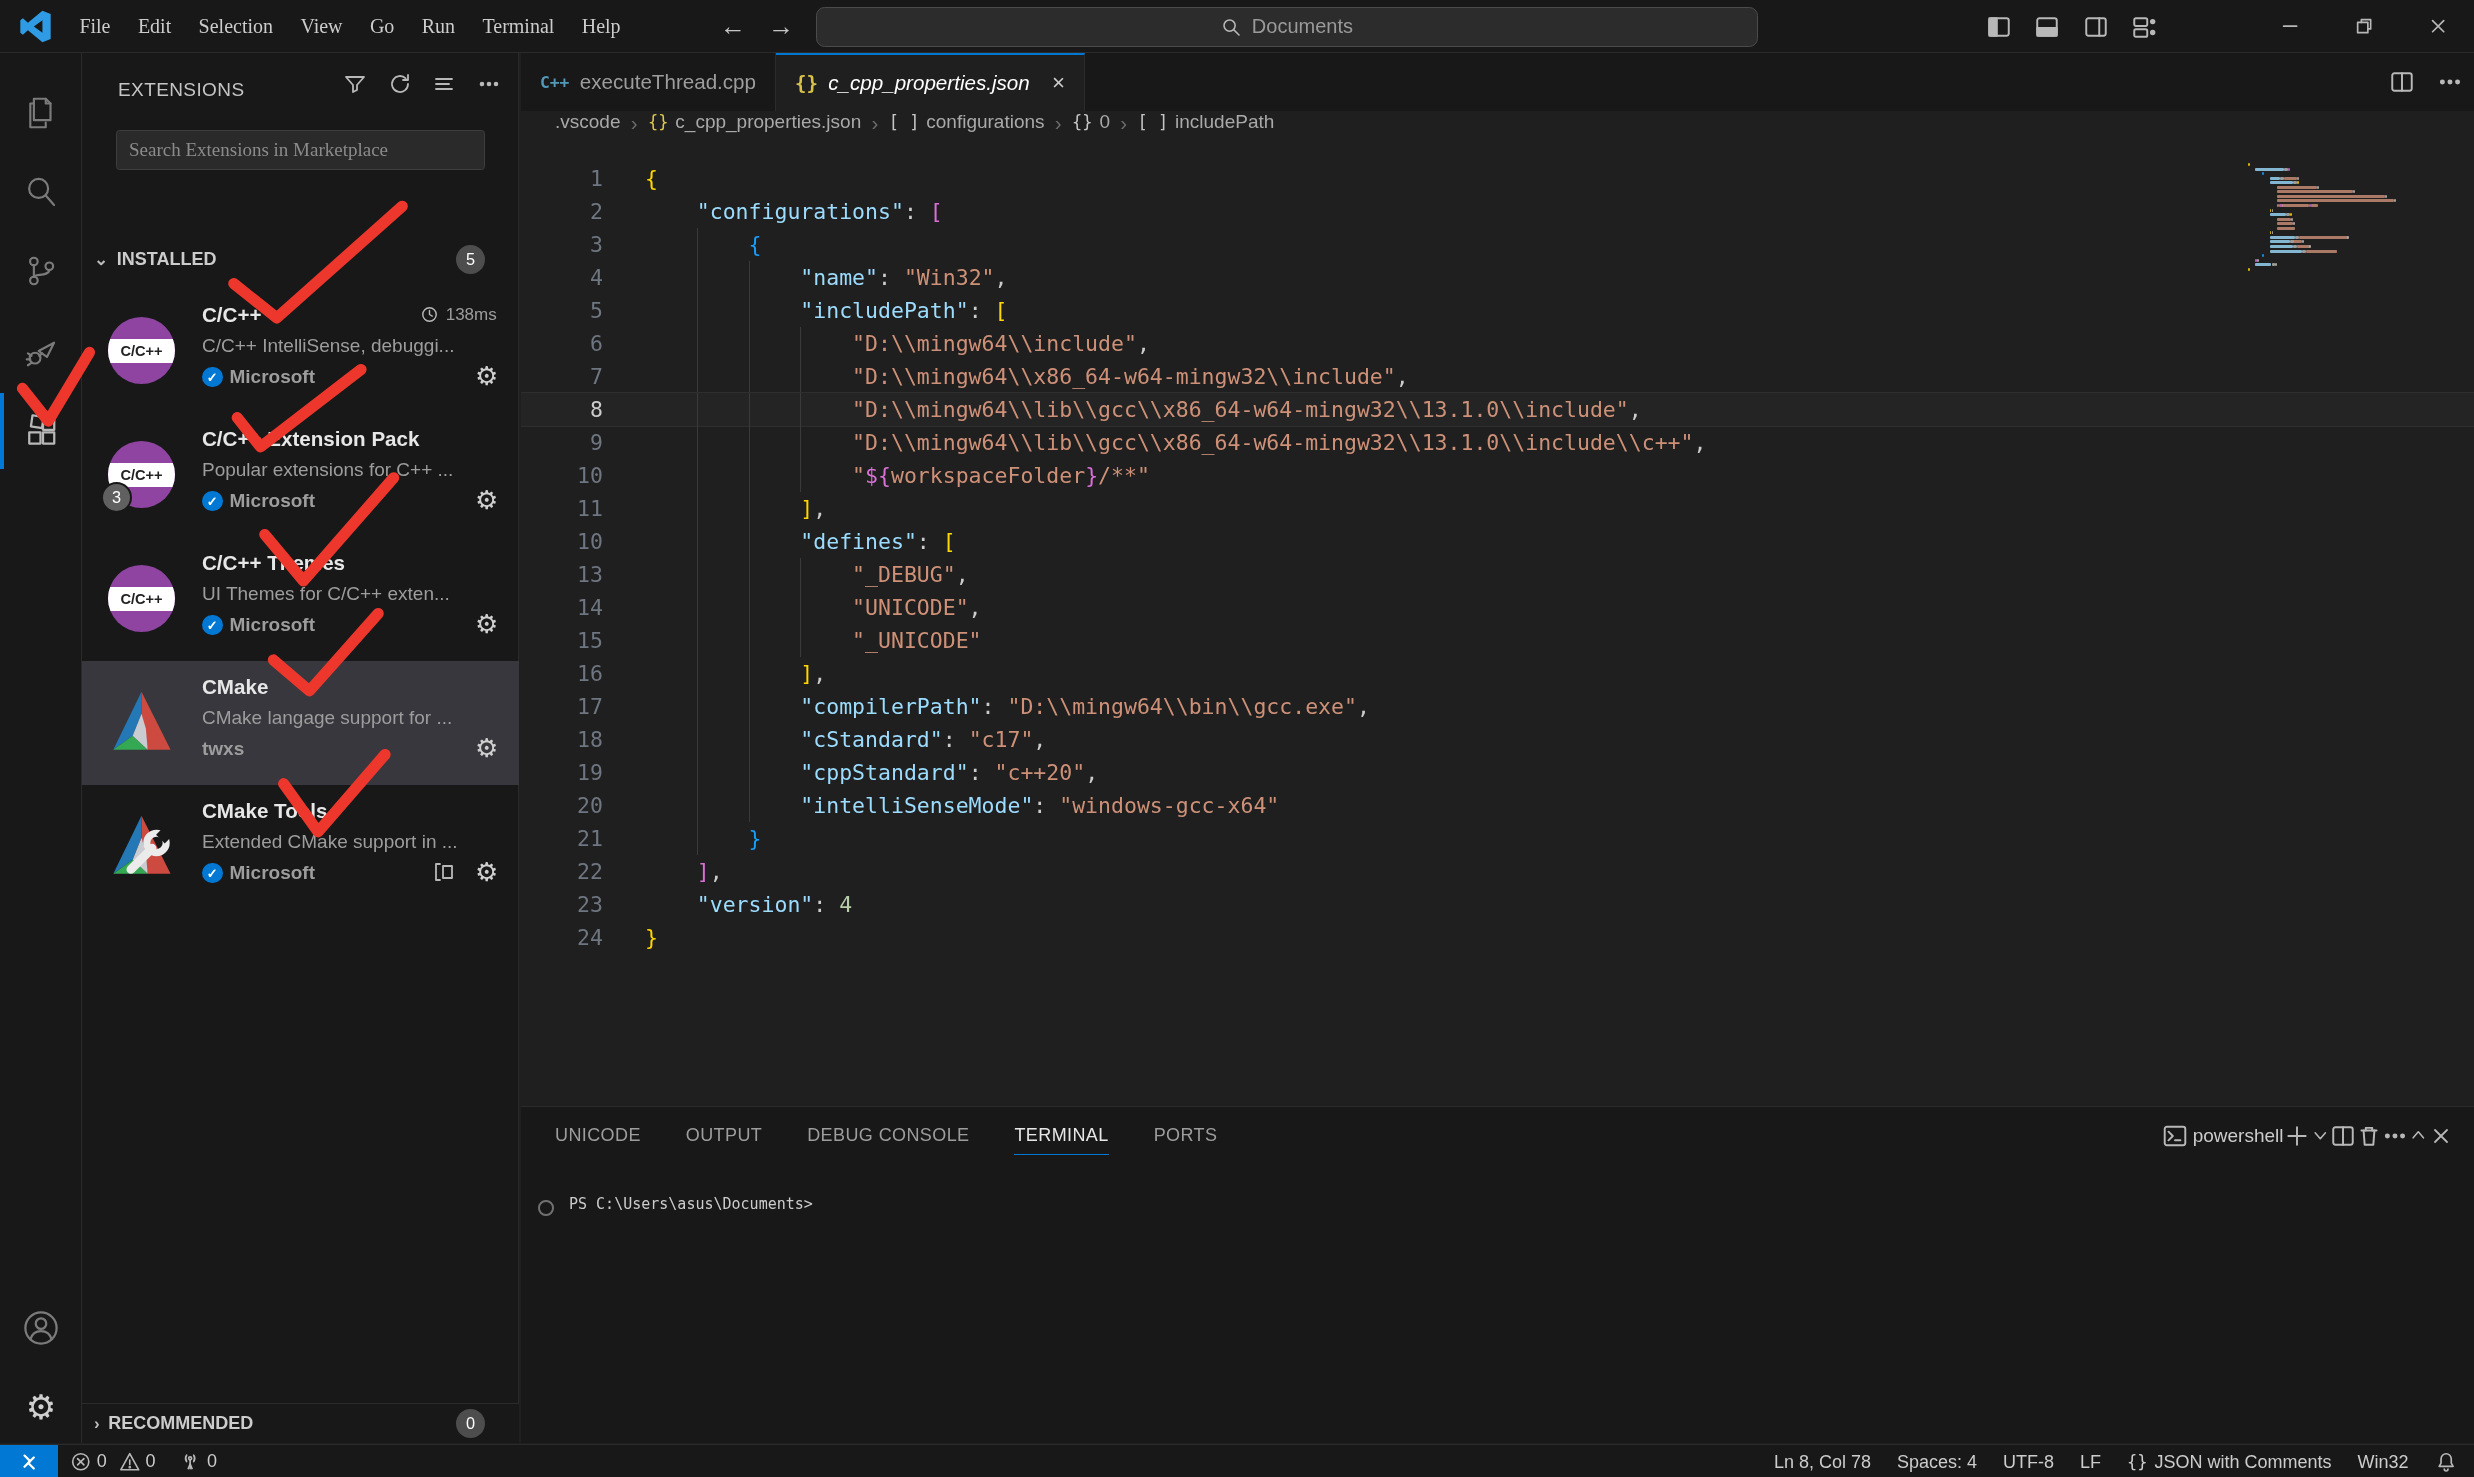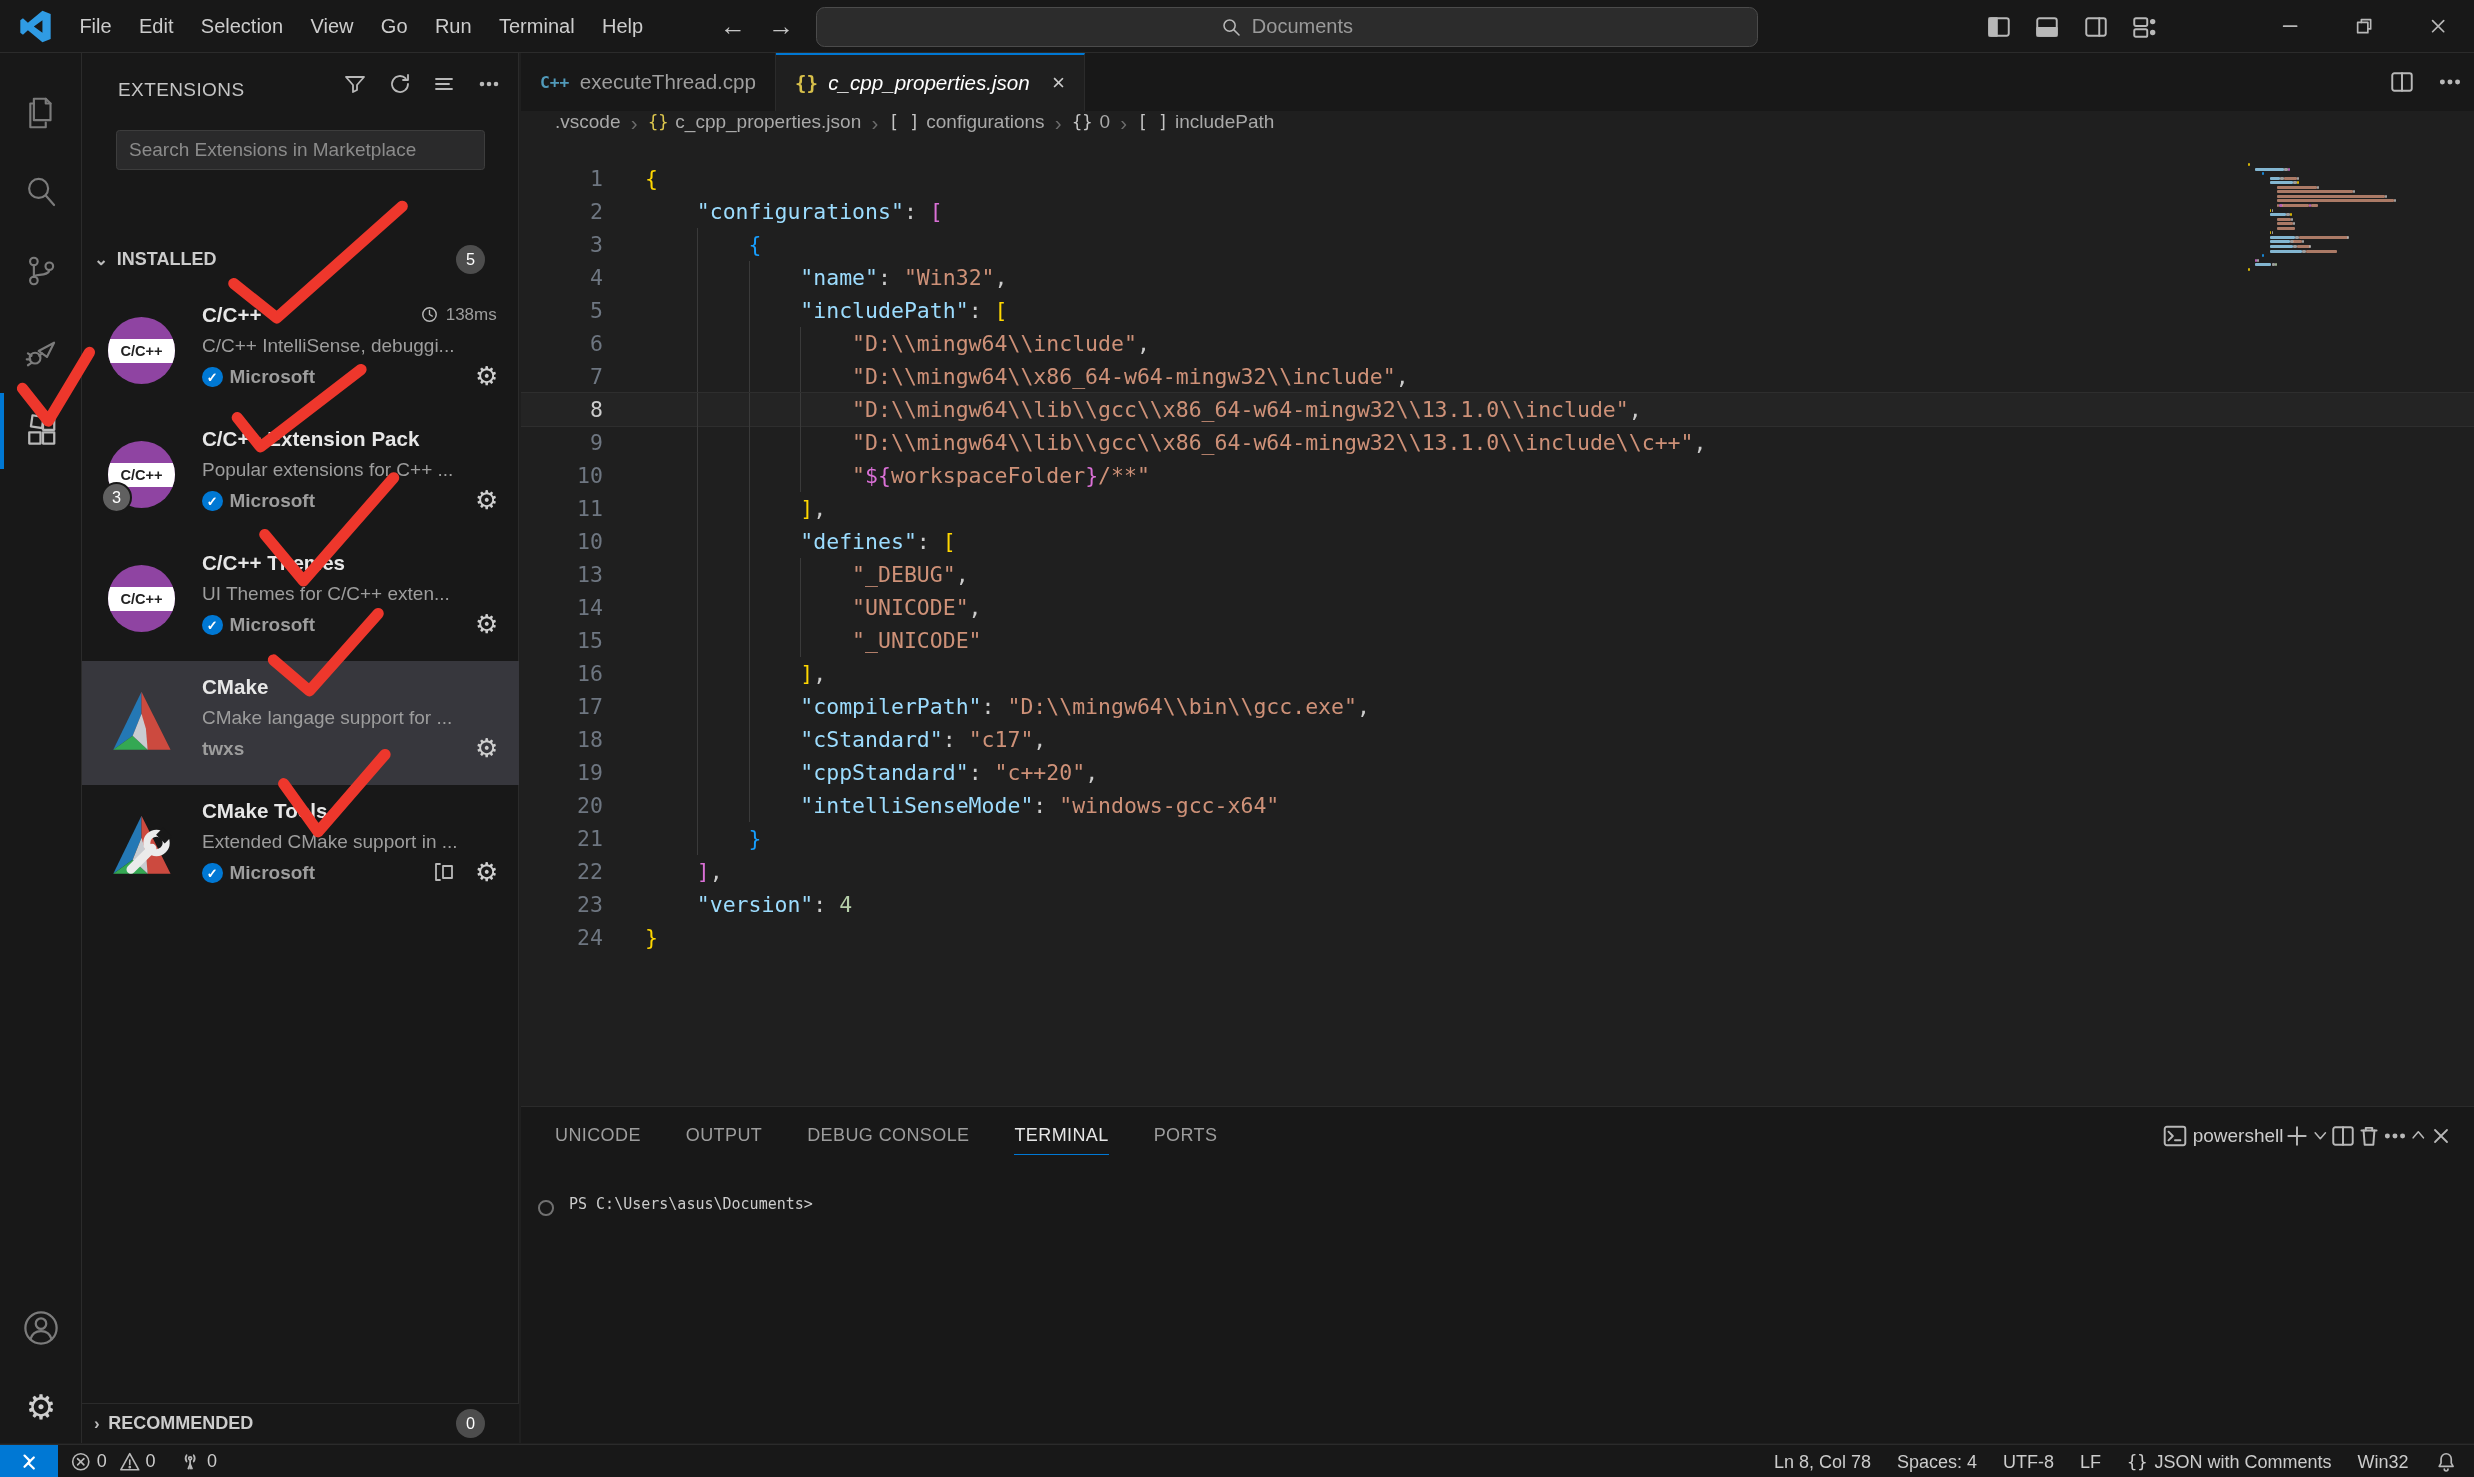--- a/index.html
+++ b/index.html
@@ -3,40 +3,40 @@
 <meta charset="utf-8">
 <style>
   * { margin:0; padding:0; box-sizing:border-box; }
   html,body { width:2475px; height:1478px; background:#1f1f1f; font-family:"Liberation Sans",sans-serif; color:#cccccc; overflow:hidden; position:relative; }
   svg { display:block; }
   .ico { stroke:#b8b8b8; fill:none; stroke-width:1.8; stroke-linecap:round; stroke-linejoin:round; }
 
   
   #titlebar { position:absolute; left:0; top:0; width:2475px; height:53px; background:#181818; border-bottom:0.9px solid #2b2b2b; display:flex; align-items:center; }
   #vscode-logo { width:33px; height:33px; margin-left:19px; }
-  #menu-items { display:flex; margin-left:13.7px; }
+  #menu-items { display:flex; margin-left:13.7px;font-family:Liberation Serif, serif; }
   .menu-item { padding:8.6px 13.7px; font-size:20px; color:#cccccc; border-radius:6.9px; cursor:default; }
   .nav-arrows { position:absolute; left:720px; top:0; height:53px; display:flex; align-items:center; gap:22.3px; font-size:26px; color:#c5c5c5; }
   #cmd-center { position:absolute; left:816px; top:6.9px; width:942px; height:40px; background:#2c2c2c; border:0.9px solid #4b4b4b; border-radius:8.6px; display:flex; align-items:center; justify-content:center; gap:10.3px; color:#9a9a9a; font-size:20px; }
   #win-layout-icons { position:absolute; right:318px; top:0; height:53px; display:flex; align-items:center; gap:22.3px; }
   #win-controls { position:absolute; right:0; top:0; height:53px; display:flex; }
   .win-btn { width:74px; height:53px; display:flex; align-items:center; justify-content:center; }
 
   
   #activitybar { position:absolute; left:0; top:53px; width:82px; height:1390px; background:#181818; border-right:0.9px solid #2b2b2b; }
   .act-item { position:absolute; left:0; width:82px; height:76px; display:flex; align-items:center; justify-content:center; }
   .act-item svg { opacity:.62; }
   .act-item.active svg { opacity:1; }
   .act-item.active { border-left:4.3px solid #0078d4; }
 
   
   #sidebar { position:absolute; left:82px; top:53px; width:437px; height:1390px; background:#181818; border-right:0.9px solid #2b2b2b; }
   #sidebar-title { position:absolute; left:36px; top:26px; font-size:19px; color:#c5c5c5; letter-spacing:0.4px; }
   #sidebar-actions { position:absolute; right:17px; top:19px; display:flex; gap:20.6px; align-items:center; }
-  #ext-search { position:absolute; left:34px; top:77px; width:369px; height:40px; background:#2a2a2b; border:0.9px solid #3d3d3d; border-radius:3.4px; color:#8b8b8b; font-size:19px; padding:0 12px; display:flex; align-items:center; }
+  #ext-search { position:absolute; left:34px; top:77px; width:369px; height:40px; background:#2a2a2b; border:0.9px solid #3d3d3d; border-radius:3.4px; color:#8b8b8b; font-size:19px; padding:0 12px; display:flex; align-items:center;font-family:Liberation Serif, serif; }
   .section-head { position:absolute; left:0; width:437px; height:38px; display:flex; align-items:center; font-weight:bold; font-size:18px; color:#cccccc; }
   .section-head .chev { margin:0 8.6px 0 12px; font-size:17px; color:#bbbbbb; }
   .count-badge { position:absolute; right:34px; width:29px; height:29px; border-radius:50%; background:#4d4d4d; color:#ffffff; font-size:16.3px; font-weight:normal; display:flex; align-items:center; justify-content:center; }
   #installed-head { top:187px; }
   #recommended-head { bottom:0; height:40px; border-top:0.9px solid #2b2b2b; background:#181818; }
 
   #ext-list { position:absolute; left:0; top:236px; width:437px; }
   .ext-item { position:relative; width:437px; height:124px; }
   .ext-item.selected { background:#37373d; }
   .ext-icon { position:absolute; left:26px; top:28px; width:67px; height:67px; }

